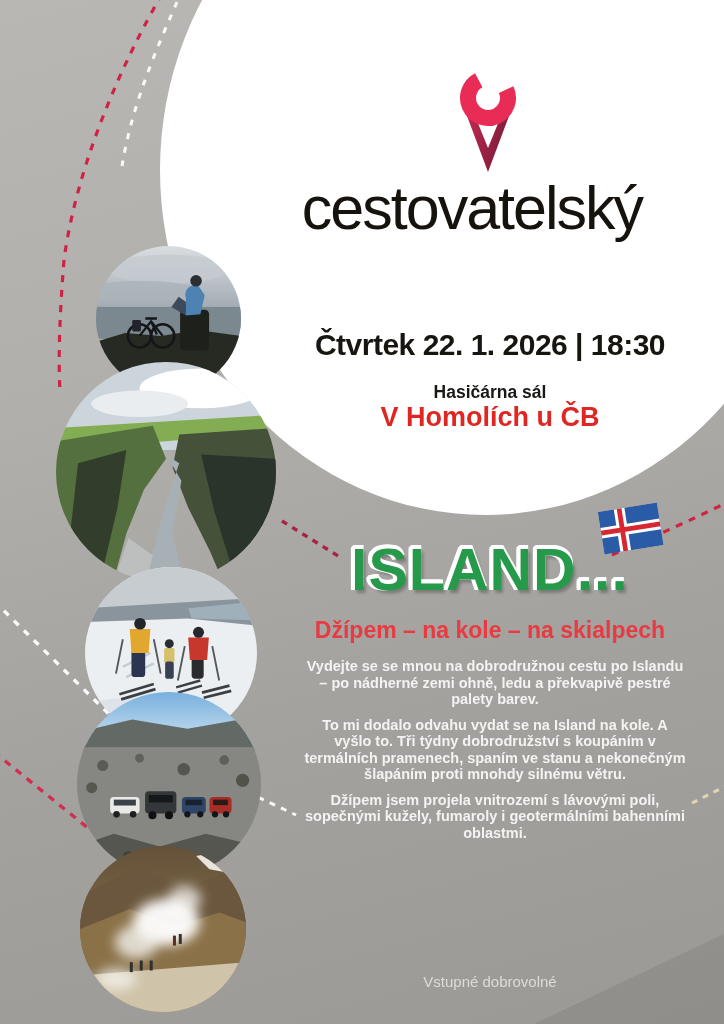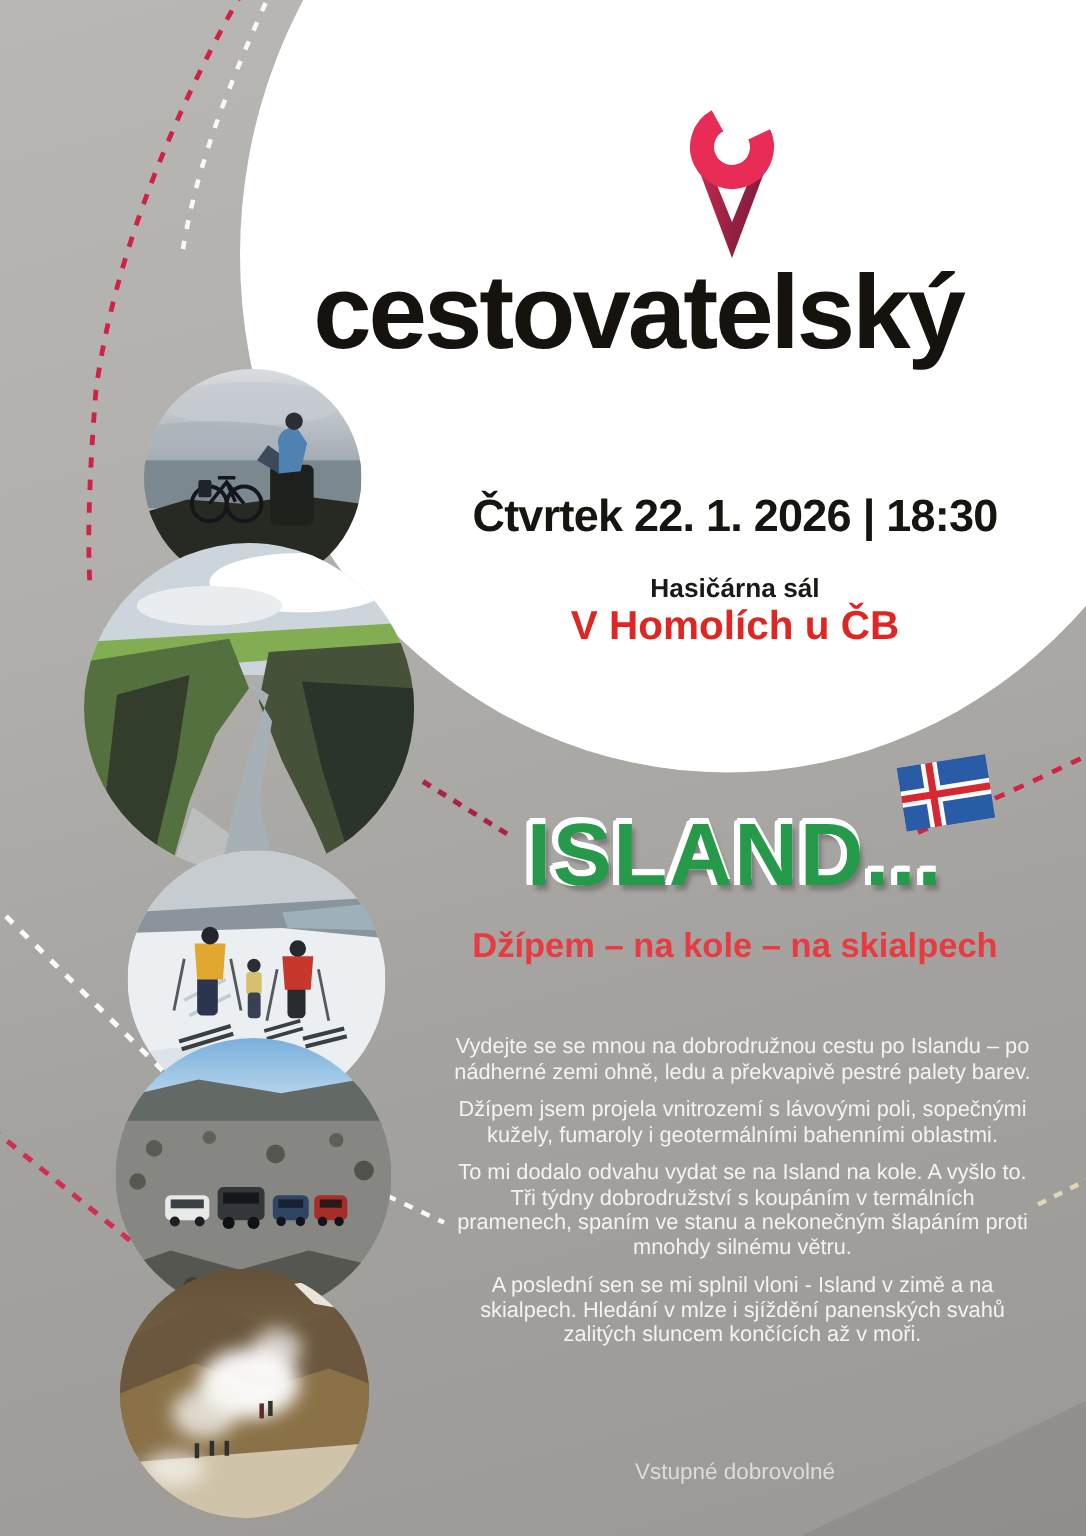--- a/index.html
+++ b/index.html
@@ -10,38 +10,38 @@
   }
   .blob { position:absolute; left:160px; top:-175px; width:650px; height:690px;
           background:#ffffff; border-radius:50%; z-index:1; }
   .corner-shade { position:absolute; right:0; bottom:0; width:190px; height:90px;
           background:rgba(50,48,46,0.10); clip-path:polygon(100% 0,100% 100%,0 100%); z-index:1; }
   .decor { position:absolute; left:0; top:0; z-index:2; pointer-events:none; }
 
   .logo { position:absolute; left:458px; top:66px; z-index:8; }
 
   .title { position:absolute; top:176px; right:82px; z-index:8; text-align:right;
-           color:#16130f; font-weight:bold; font-size:70px; line-height:64px;
+           color:#16130f; font-weight:normal; font-size:61px; line-height:64px;
            letter-spacing:-2px; }
 
   .center-col { position:absolute; left:254px; width:472px; text-align:center; z-index:8; }
   .date  { top:328px; font-size:30px; font-weight:bold; color:#17150f; letter-spacing:-0.5px; }
   .venue-label { top:382px; font-size:17.5px; font-weight:bold; color:#1b1916; }
   .venue-name  { top:402px; font-size:27px; font-weight:bold; color:#e02622; }
 
   .headline { top:536px; font-size:59px; font-weight:bold; letter-spacing:1px; color:#27994a;
       text-shadow:-3px -3px 0 #ffffff,-4px -2px 0 #ffffff,-2px -4px 0 #ffffff,
                   -4px 0 0 #ffffff, 0 -4px 0 #ffffff, 2px 3px 3px rgba(45,45,45,0.35); }
   .flag { position:absolute; left:601px; top:507px; z-index:8; transform:rotate(-9deg); }
 
   .subheadline { top:617px; font-size:23px; font-weight:bold; color:#e73a41; }
 
   .body-copy { position:absolute; top:658px; left:302px; width:386px; z-index:8;
                display:flex; flex-direction:column; gap:9px; text-align:center;
-               color:#f4f3f1; font-size:14.5px; line-height:16.5px; font-weight:normal;margin-top:32px; }
+               color:#f4f3f1; font-size:14.5px; line-height:16.5px; font-weight:bold; }
   .body-copy p { margin:0; }
 
   .footer-note { top:973px; font-size:15px; font-weight:normal; color:#dddcd8; }
 
   .photo { position:absolute; border-radius:50%; overflow:hidden; }
   .photo svg { display:block; width:100%; height:100%; }
   .p1 { left:96px;  top:246px; width:145px; height:145px; z-index:3; }
   .p2 { left:56px;  top:362px; width:220px; height:220px; z-index:4; }
   .p3 { left:85px;  top:567px; width:172px; height:172px; z-index:5; }
   .p4 { left:77px;  top:692px; width:184px; height:184px; z-index:6; }
@@ -95,23 +95,22 @@
       <rect x="6.75" width="4.5" height="18" fill="#ffffff"></rect>
       <rect y="6.75" width="25" height="4.5" fill="#ffffff"></rect>
       <rect x="8" width="2" height="18" fill="#d72832"></rect>
       <rect y="8" width="25" height="2" fill="#d72832"></rect>
     </svg>
   </div>
   <div class="center-col subheadline">Džípem – na kole – na skialpech</div>
 
   <div class="body-copy">
     <p>Vydejte se se mnou na dobrodružnou cestu po Islandu – po nádherné zemi ohně, ledu a překvapivě pestré palety barev.</p>
+    <p>To mi dodalo odvahu vydat se na Island na kole. A vyšlo to. Tři týdny dobrodružství s koupáním v termálních pramenech, spaním ve stanu a nekonečným šlapáním proti mnohdy silnému větru.</p>
     <p>Džípem jsem projela vnitrozemí s lávovými poli, sopečnými kužely, fumaroly i geotermálními bahenními oblastmi.</p>
-    <p>To mi dodalo odvahu vydat se na Island na kole. A vyšlo to. Tři týdny dobrodružství s koupáním v termálních pramenech, spaním ve stanu a nekonečným šlapáním proti mnohdy silnému větru.</p>
-    <p>A poslední sen se mi splnil vloni - Island v zimě a na skialpech. Hledání v mlze i sjíždění panenských svahů zalitých sluncem končících až v moři.</p>
   </div>
 
   <div class="center-col footer-note">Vstupné dobrovolné</div>
 
   <div class="photo p1" aria-label="cyclist resting on a rock by the sea with loaded bicycle">
     <svg viewBox="0 0 100 100" preserveAspectRatio="none">
       <defs>
           <linearGradient id="p1sky" x1="0" y1="0" x2="0" y2="1">
         <stop offset="0" stop-color="#dadde0"></stop>
             <stop offset="1" stop-color="#8f9aa2"></stop>

